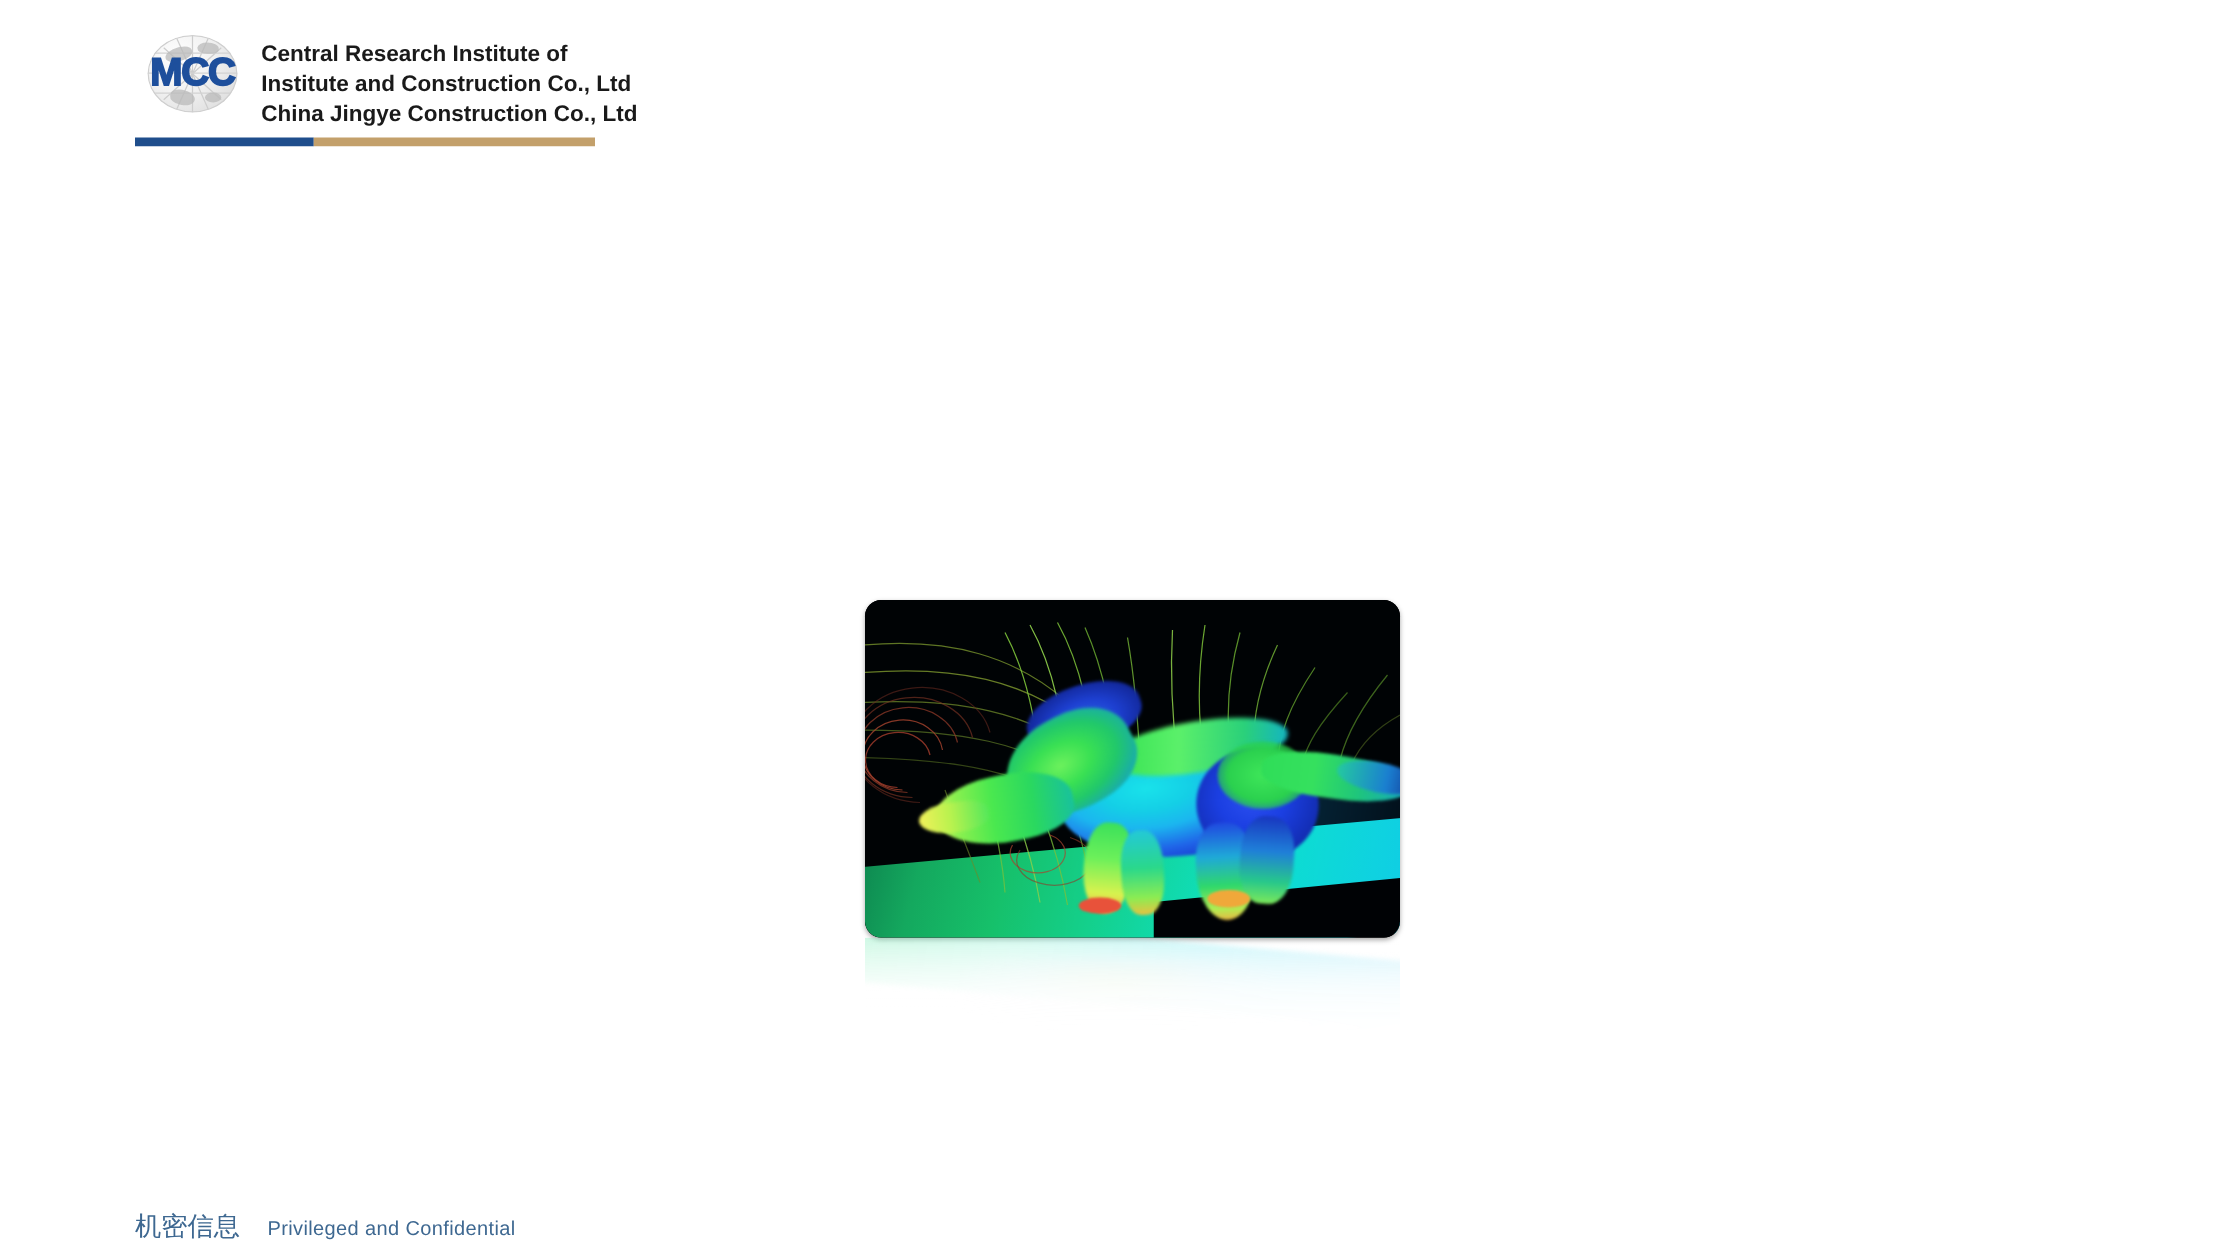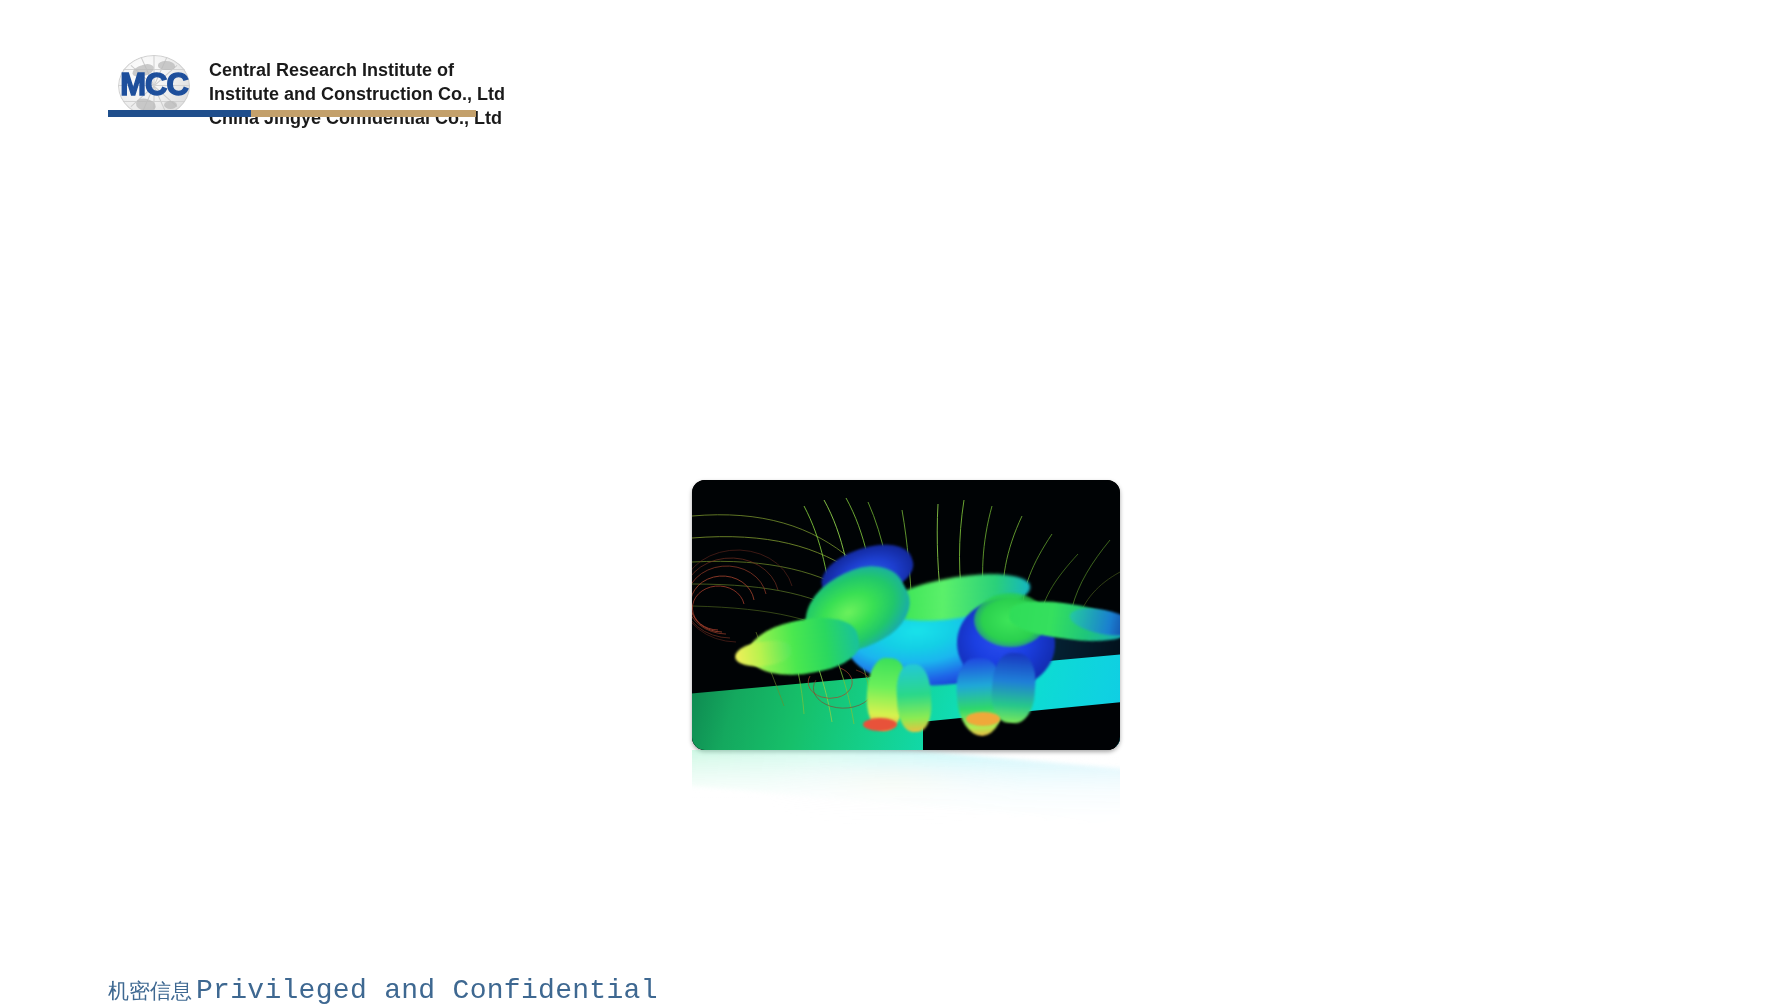--- a/index.html
+++ b/index.html
@@ -5,21 +5,21 @@
   * { margin:0; padding:0; box-sizing:border-box; }
   html, body {
     width:1792px; height:1008px;
     background:#ffffff;
     font-family:"Liberation Sans", sans-serif;
     overflow:hidden;
   }
   .slide { position:relative; width:1792px; height:1008px; background:#ffffff; }
 
   
-  .logo-block { position:absolute; left:108px; top:55px; width:372px; height:84px; }
+  .logo-block { position:absolute; left:108px; top:28px; width:372px; height:84px; }
   .logo-row { display:flex; align-items:flex-start; gap:9px; }
 
   .logo-mark {
     position:relative; width:92px; height:62px; flex:0 0 92px;
   }
   .globe {
     position:absolute; left:10px; top:0px; width:72px; height:62px;
     border-radius:50%;
     background:
       radial-gradient(circle at 34% 30%, #ffffff 0%, #f2f2f2 42%, #e4e4e4 70%, #d8d8d8 100%);
@@ -236,26 +236,26 @@
     filter:blur(3px);
   }
   .refl-fade {
     position:absolute; inset:0;
     background:linear-gradient(to bottom, rgba(255,255,255,0) 0%, #ffffff 88%);
   }
 
   
   .footer {
     position:absolute; left:108px; top:955px;
-    display:flex; align-items:baseline; gap:4px;
+    display:flex; align-items:baseline; gap:22px;
     color:#3e6891;
     white-space:nowrap;
   }
   .footer-cn { font-size:21px; font-family:"DejaVu Sans", sans-serif; }
-  .footer-en { font-size:28px; font-family:Liberation Mono, monospace; letter-spacing:.3px;margin-top:20px; }
+  .footer-en { font-size:16px; font-family:Liberation Sans, sans-serif; letter-spacing:.3px;margin-top:20px; }
 </style>
 </head>
 <body>
 
 <div class="slide">
 
   <div class="logo-block">
     <div class="logo-row">
       <div class="logo-mark">
         <div class="globe">
@@ -270,21 +270,21 @@
           <div class="land land-a"></div>
           <div class="land land-b"></div>
           <div class="land land-c"></div>
           <div class="land land-d"></div>
         </div>
         <div class="mcc-text">MCC</div>
       </div>
       <div class="logo-lines">
         <div>Central Research Institute of</div>
         <div>Institute and Construction Co., Ltd</div>
-        <div>China Jingye Confidential Co., Ltd</div>
+        <div>China Jingye Construction Co., Ltd</div>
       </div>
     </div>
   </div>
   <div class="logo-bar">
     <div class="seg-blue"></div>
     <div class="seg-tan"></div>
   </div>
 
 
   <div class="picture-wrap">

